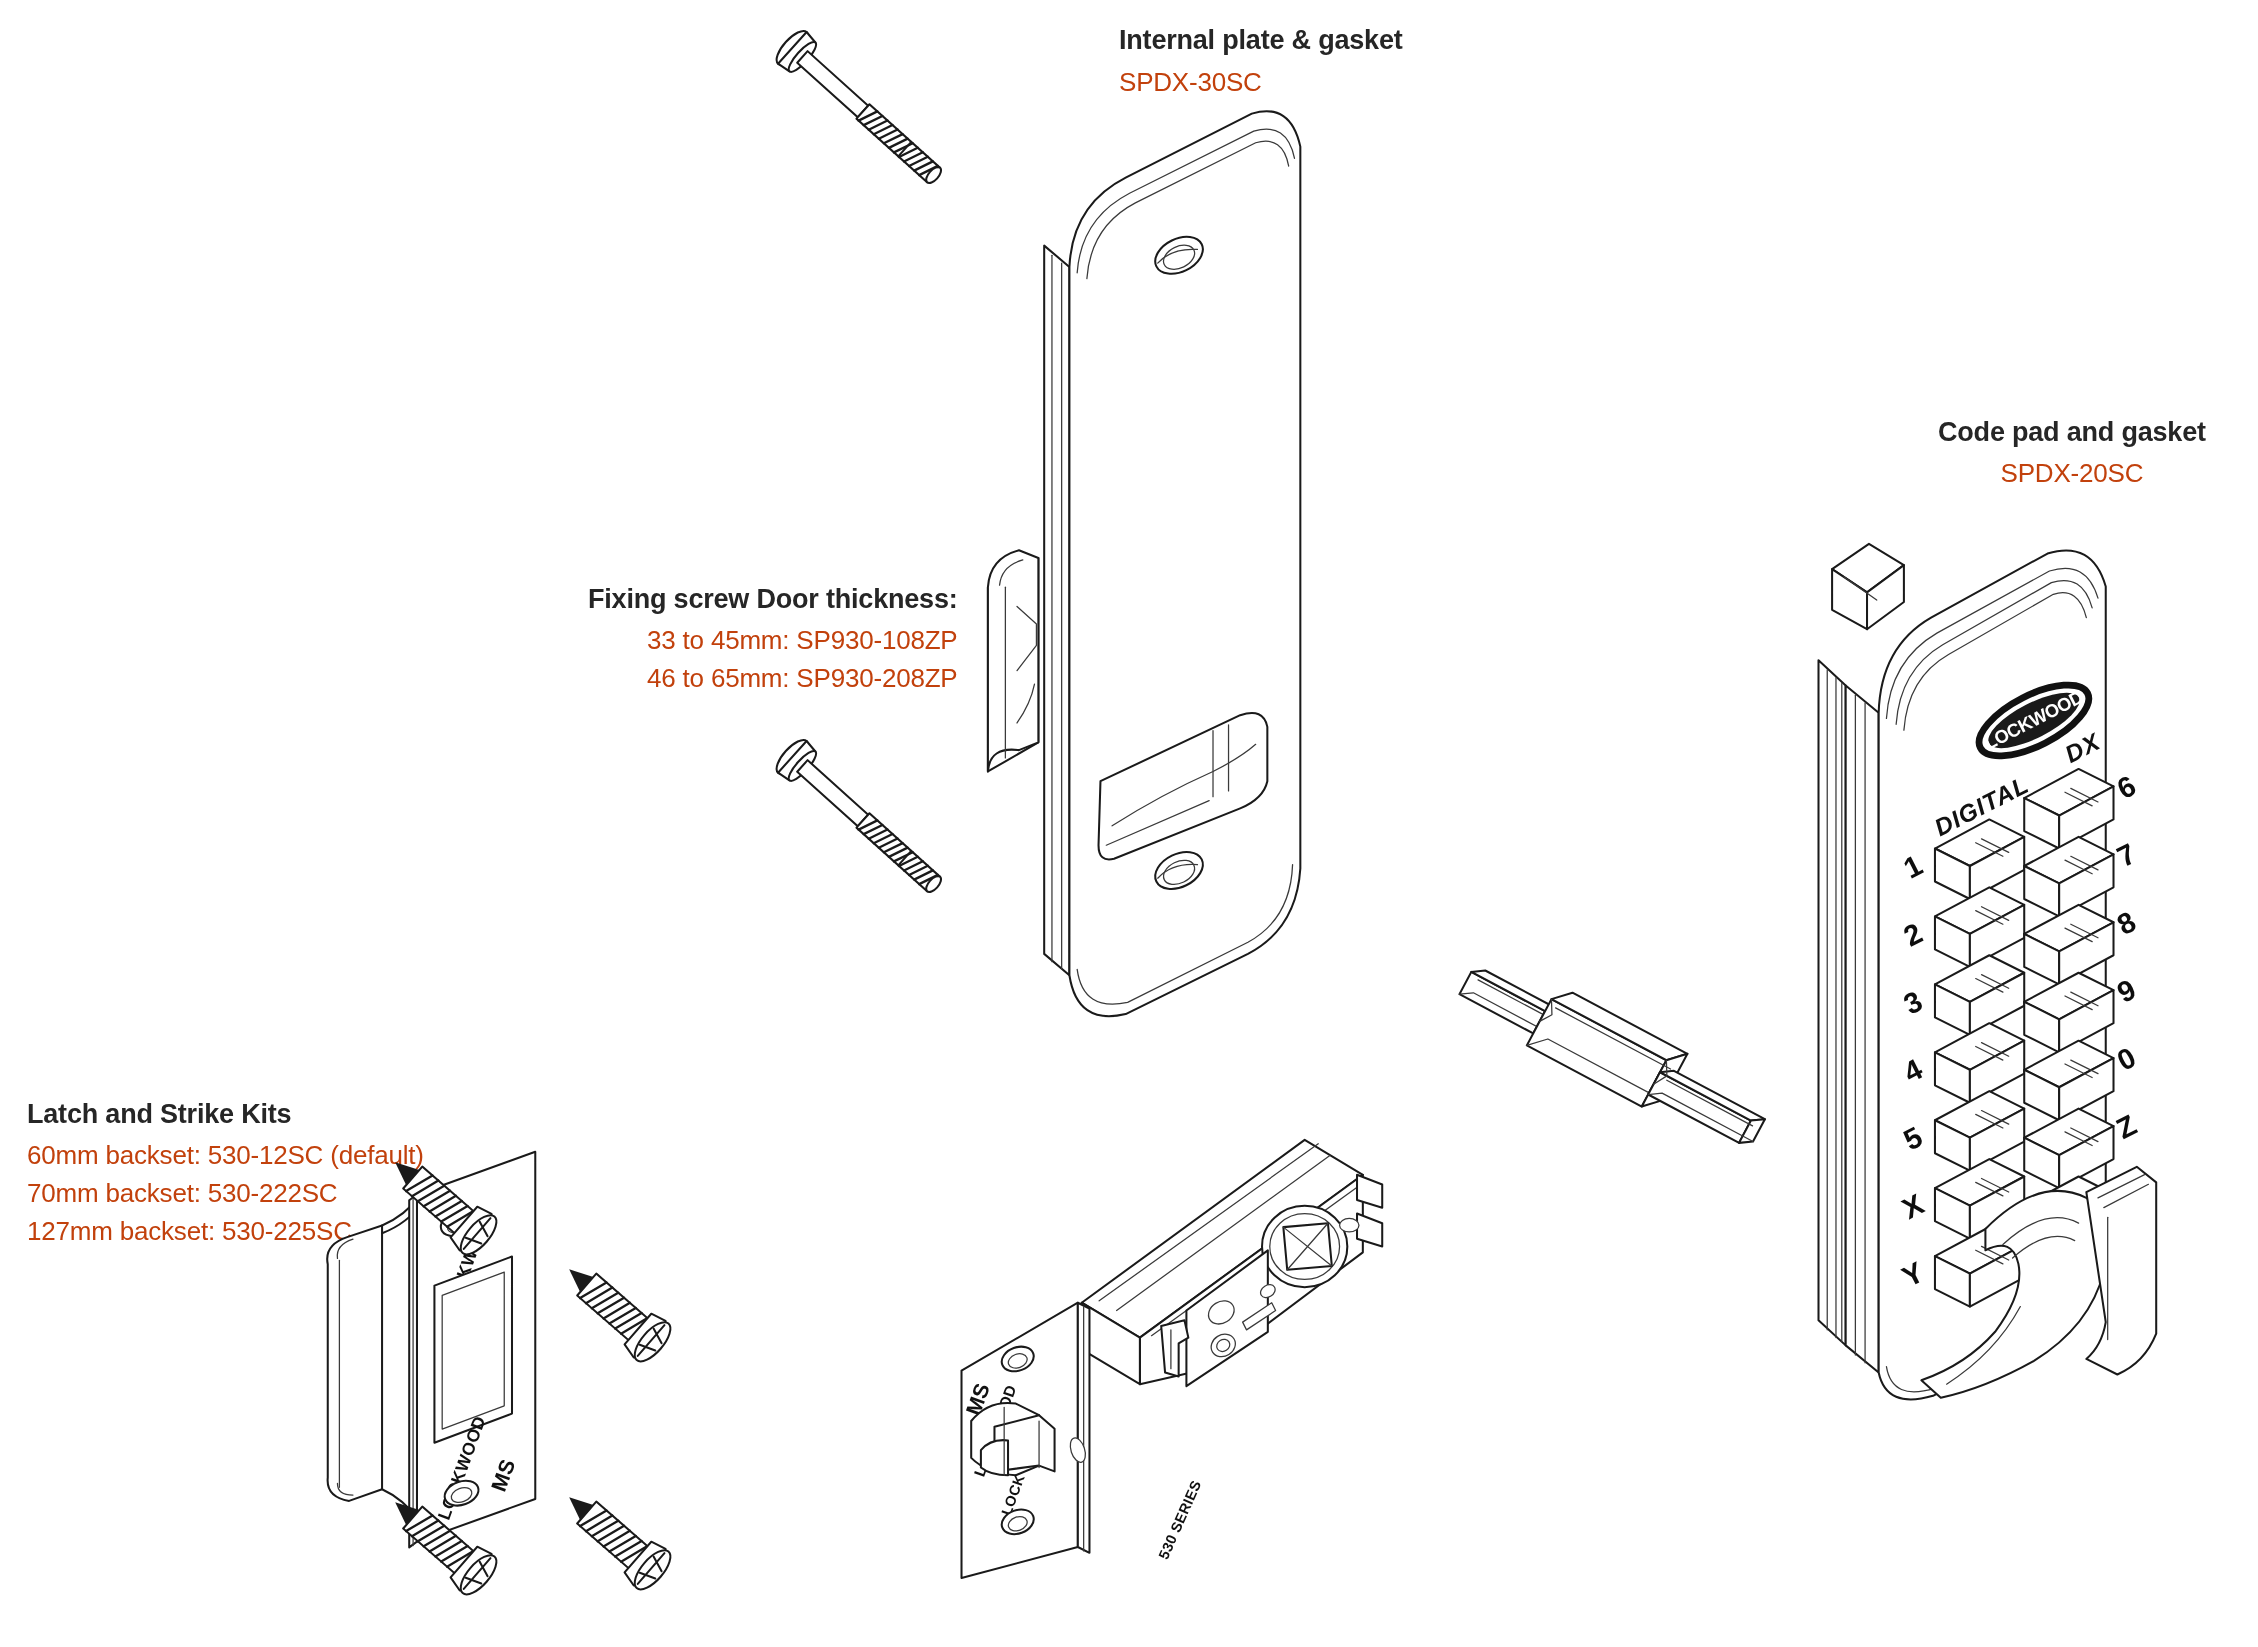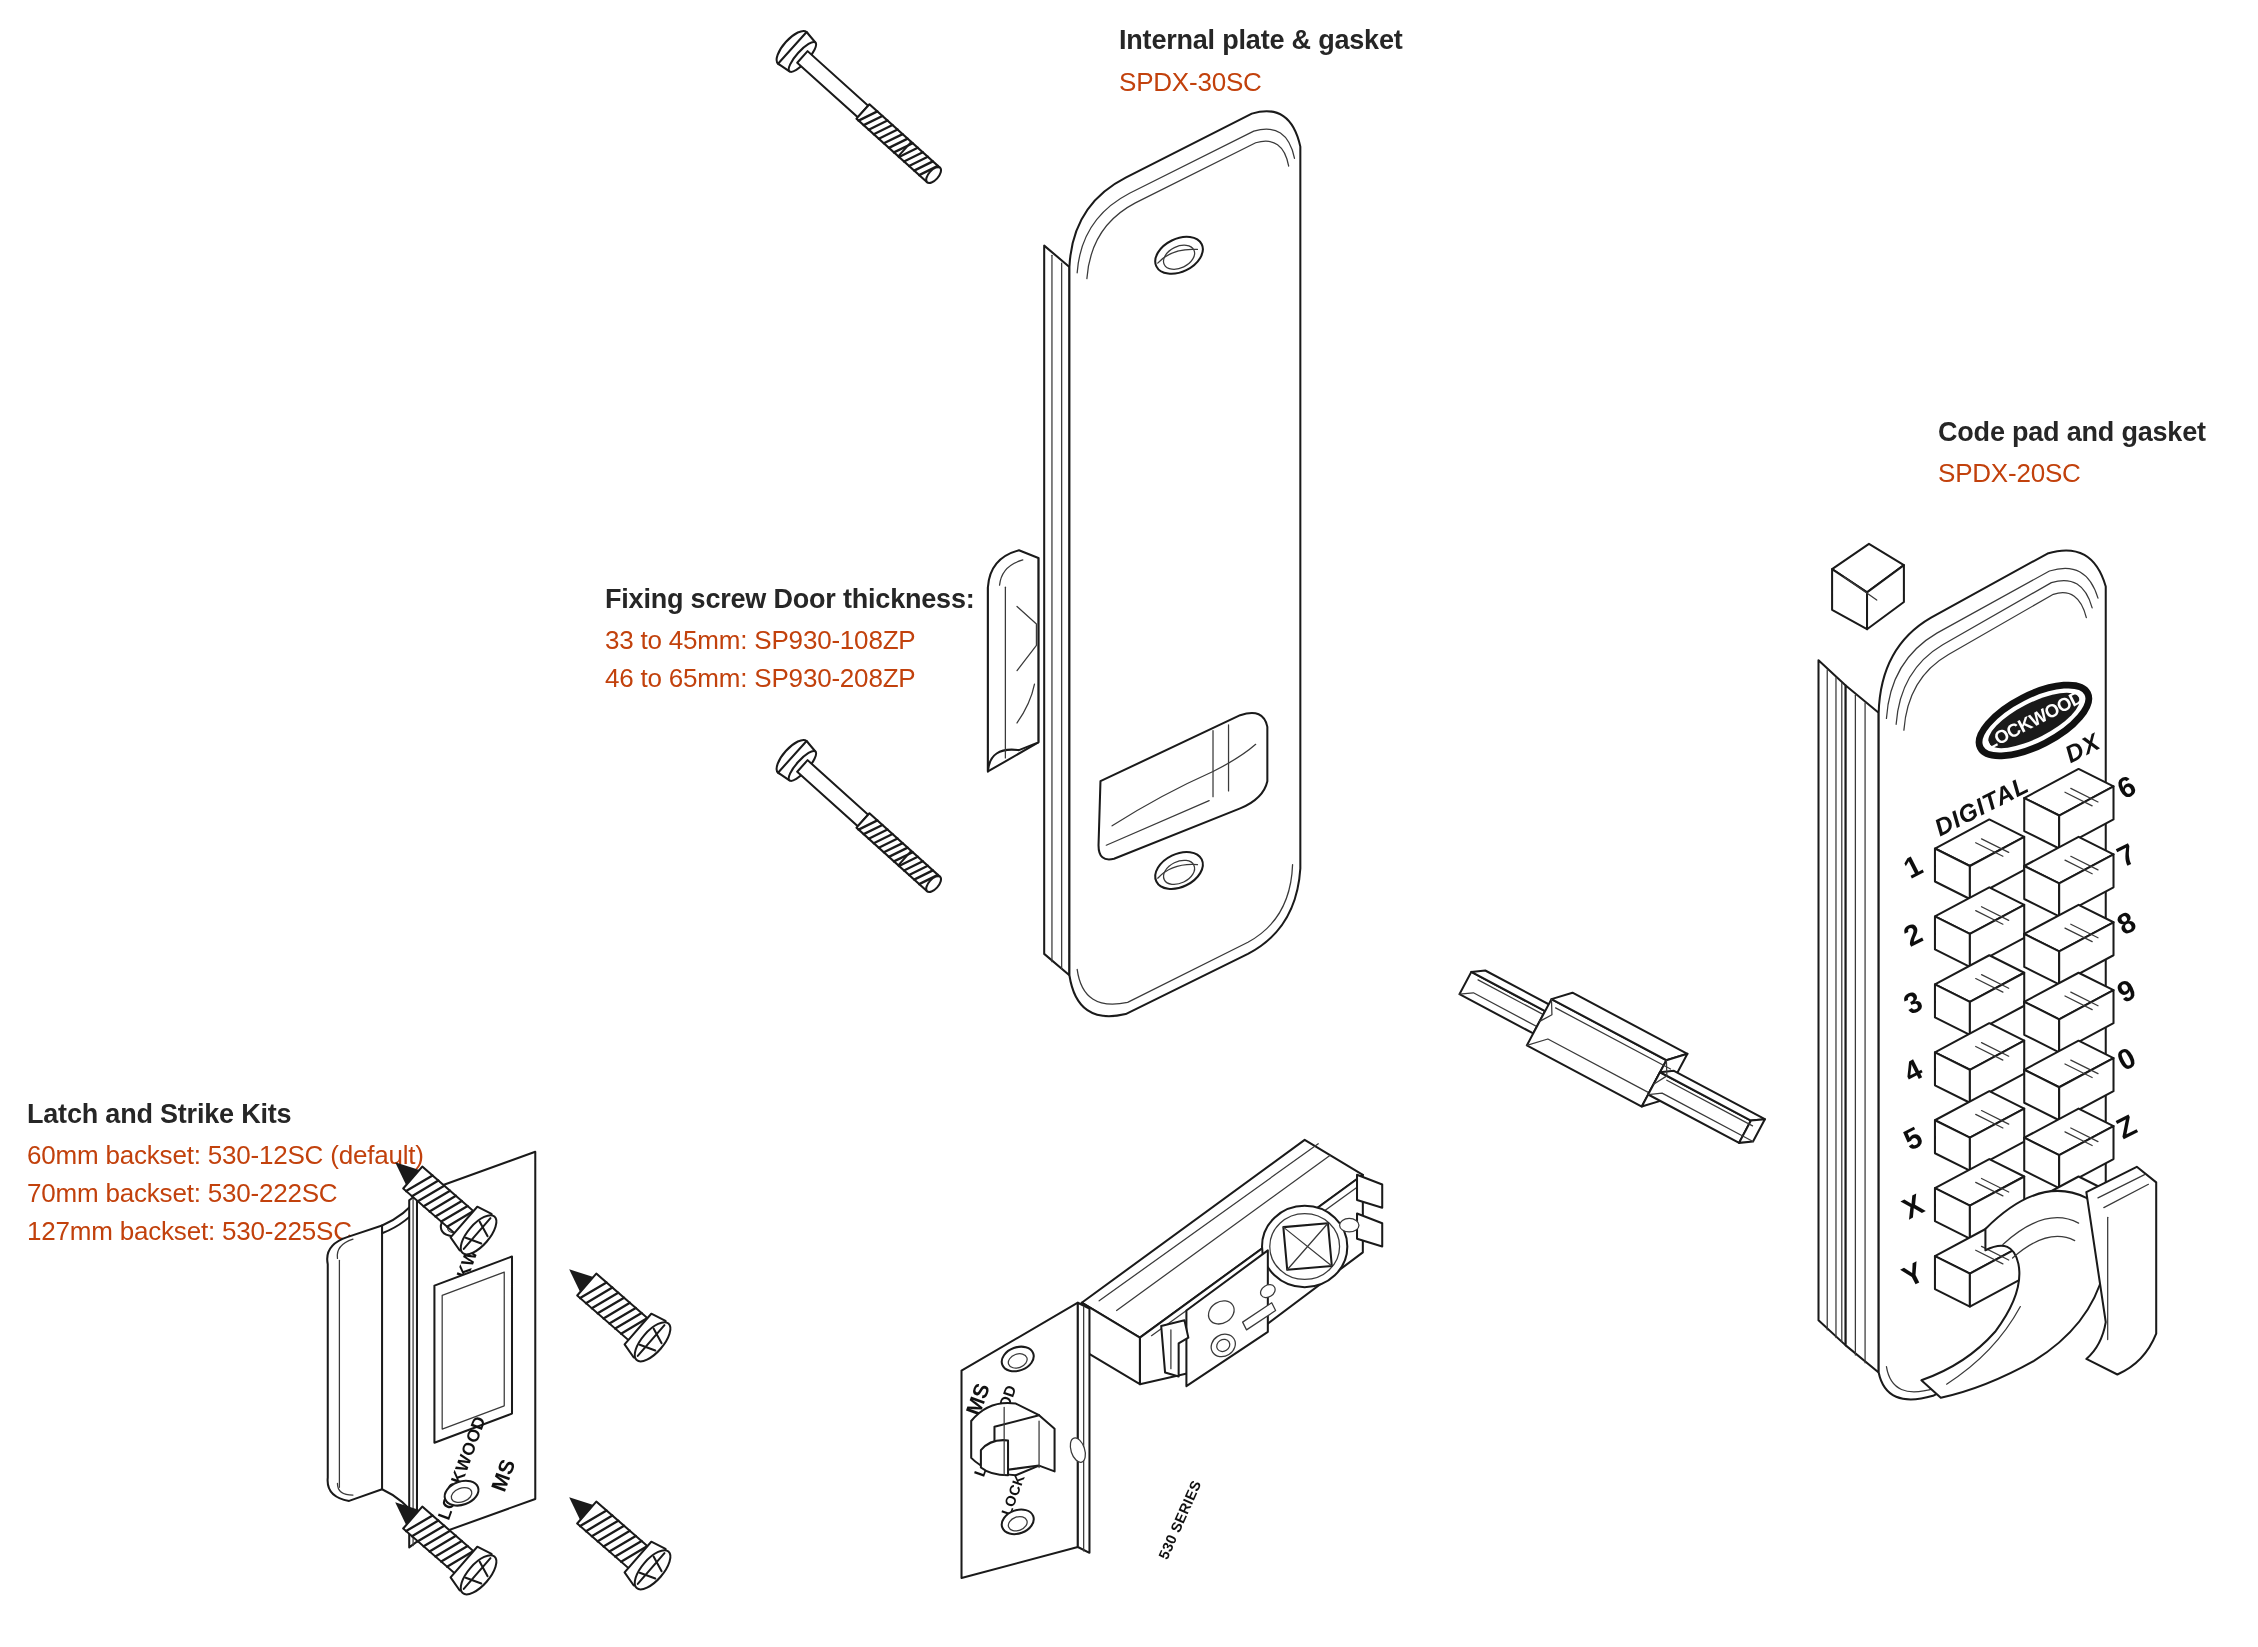--- a/index.html
+++ b/index.html
@@ -35,22 +35,22 @@
   .callout .ln {
     font-weight: normal;
     font-size: 26px;
     letter-spacing: -0.2px;
     color: #c2410c;
     display: block;
   }
 
   
   #co-internal  { left: 1119px; top: 21.3px; }
-  #co-codepad   { left: 1938px; top: 413px; }
-  #co-fixing    { left: 605px;  top: 580px; }
+  #co-codepad   { left: 1938px; top: 413px; text-align: center; }
+  #co-fixing    { left: 588px;  top: 580px; text-align: right; }
   #co-spindle   { left: 1359px; top: 827px; }
   #co-latch     { left: 27px;   top: 1087px; margin-top: 8px; }
 
   .art {
     position: absolute;
     overflow: visible;
   }
   .art svg { display: block; overflow: visible; }
 
   

